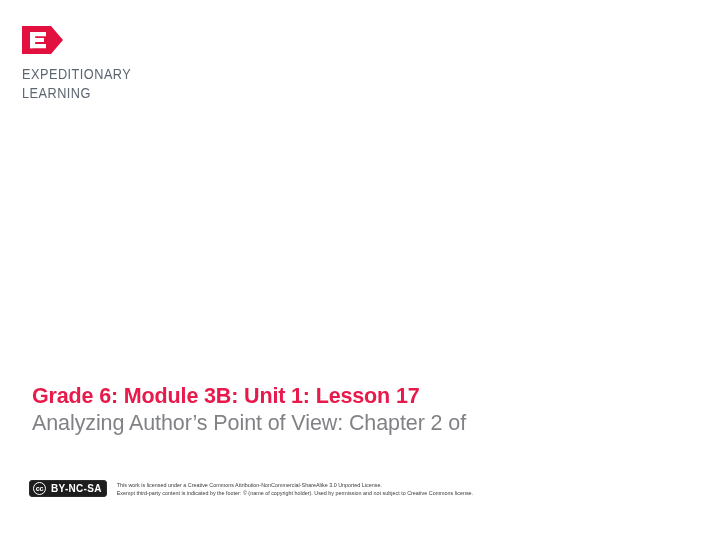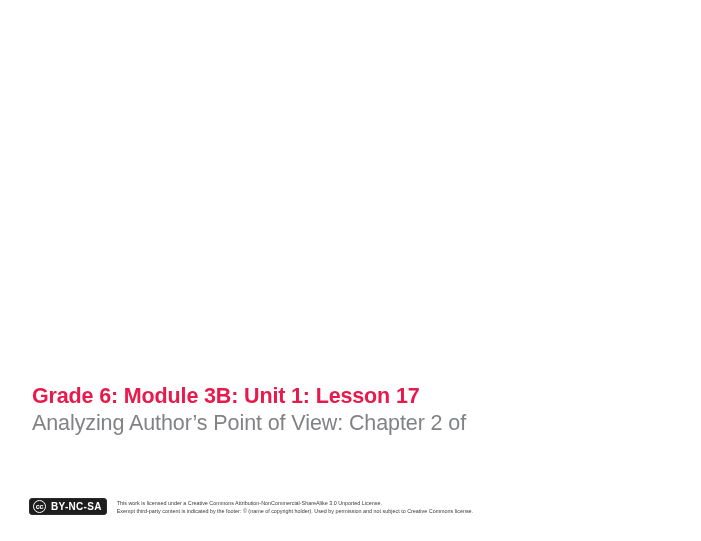--- a/index.html
+++ b/index.html
@@ -88,21 +88,21 @@
     font-style: italic;
     font-weight: normal;
     margin: 0;
     letter-spacing: -0.1px;
   }
 
   
   .footer {
     position: absolute;
     left: 29px;
-    top: 498px;
+    top: 480px;
     display: flex;
     align-items: flex-start;
     gap: 10px;
   }
   .cc-badge {
     flex: 0 0 auto;
     height: 17px;
     background: #1d1d1d;
     border-radius: 3px;
     display: flex;
@@ -146,20 +146,33 @@
   .license-text .lic-line {
     display: block;
     white-space: nowrap;
   }
 </style>
 </head>
 <body>
 
 <div class="slide">
 
+  <div class="logo-block">
+    <span class="logo-mark">
+      <svg width="42" height="28" viewBox="0 0 42 28" xmlns="http://www.w3.org/2000/svg">
+        <path d="M0 0 H29 L41 14 L29 28 H0 Z" fill="#e2103f"></path>
+        <path d="M8 6 H24 V10.2 H13.2 V11.9 H22 V16.1 H13.2 V18 H24 V22.2 H8 Z" fill="#ffffff"></path>
+        <rect x="8" y="6" width="2.6" height="16.2" fill="#ffffff"></rect>
+      </svg>
+    </span>
+    <div class="logo-wordmark">
+      <span class="wm-line">EXPEDITIONARY</span>
+      <span class="wm-line">LEARNING</span>
+    </div>
+  </div>
 
   <div class="title-block">
     <div class="title-main">Grade 6: Module 3B: Unit 1: Lesson 17</div>
     <div class="title-sub">
       <span class="sub-bold">Analyzing Author’s Point of View</span><span class="sub-reg">: Chapter 2 of</span>
     </div>
   </div>
 
   <div class="footer">
     <div class="cc-badge">

